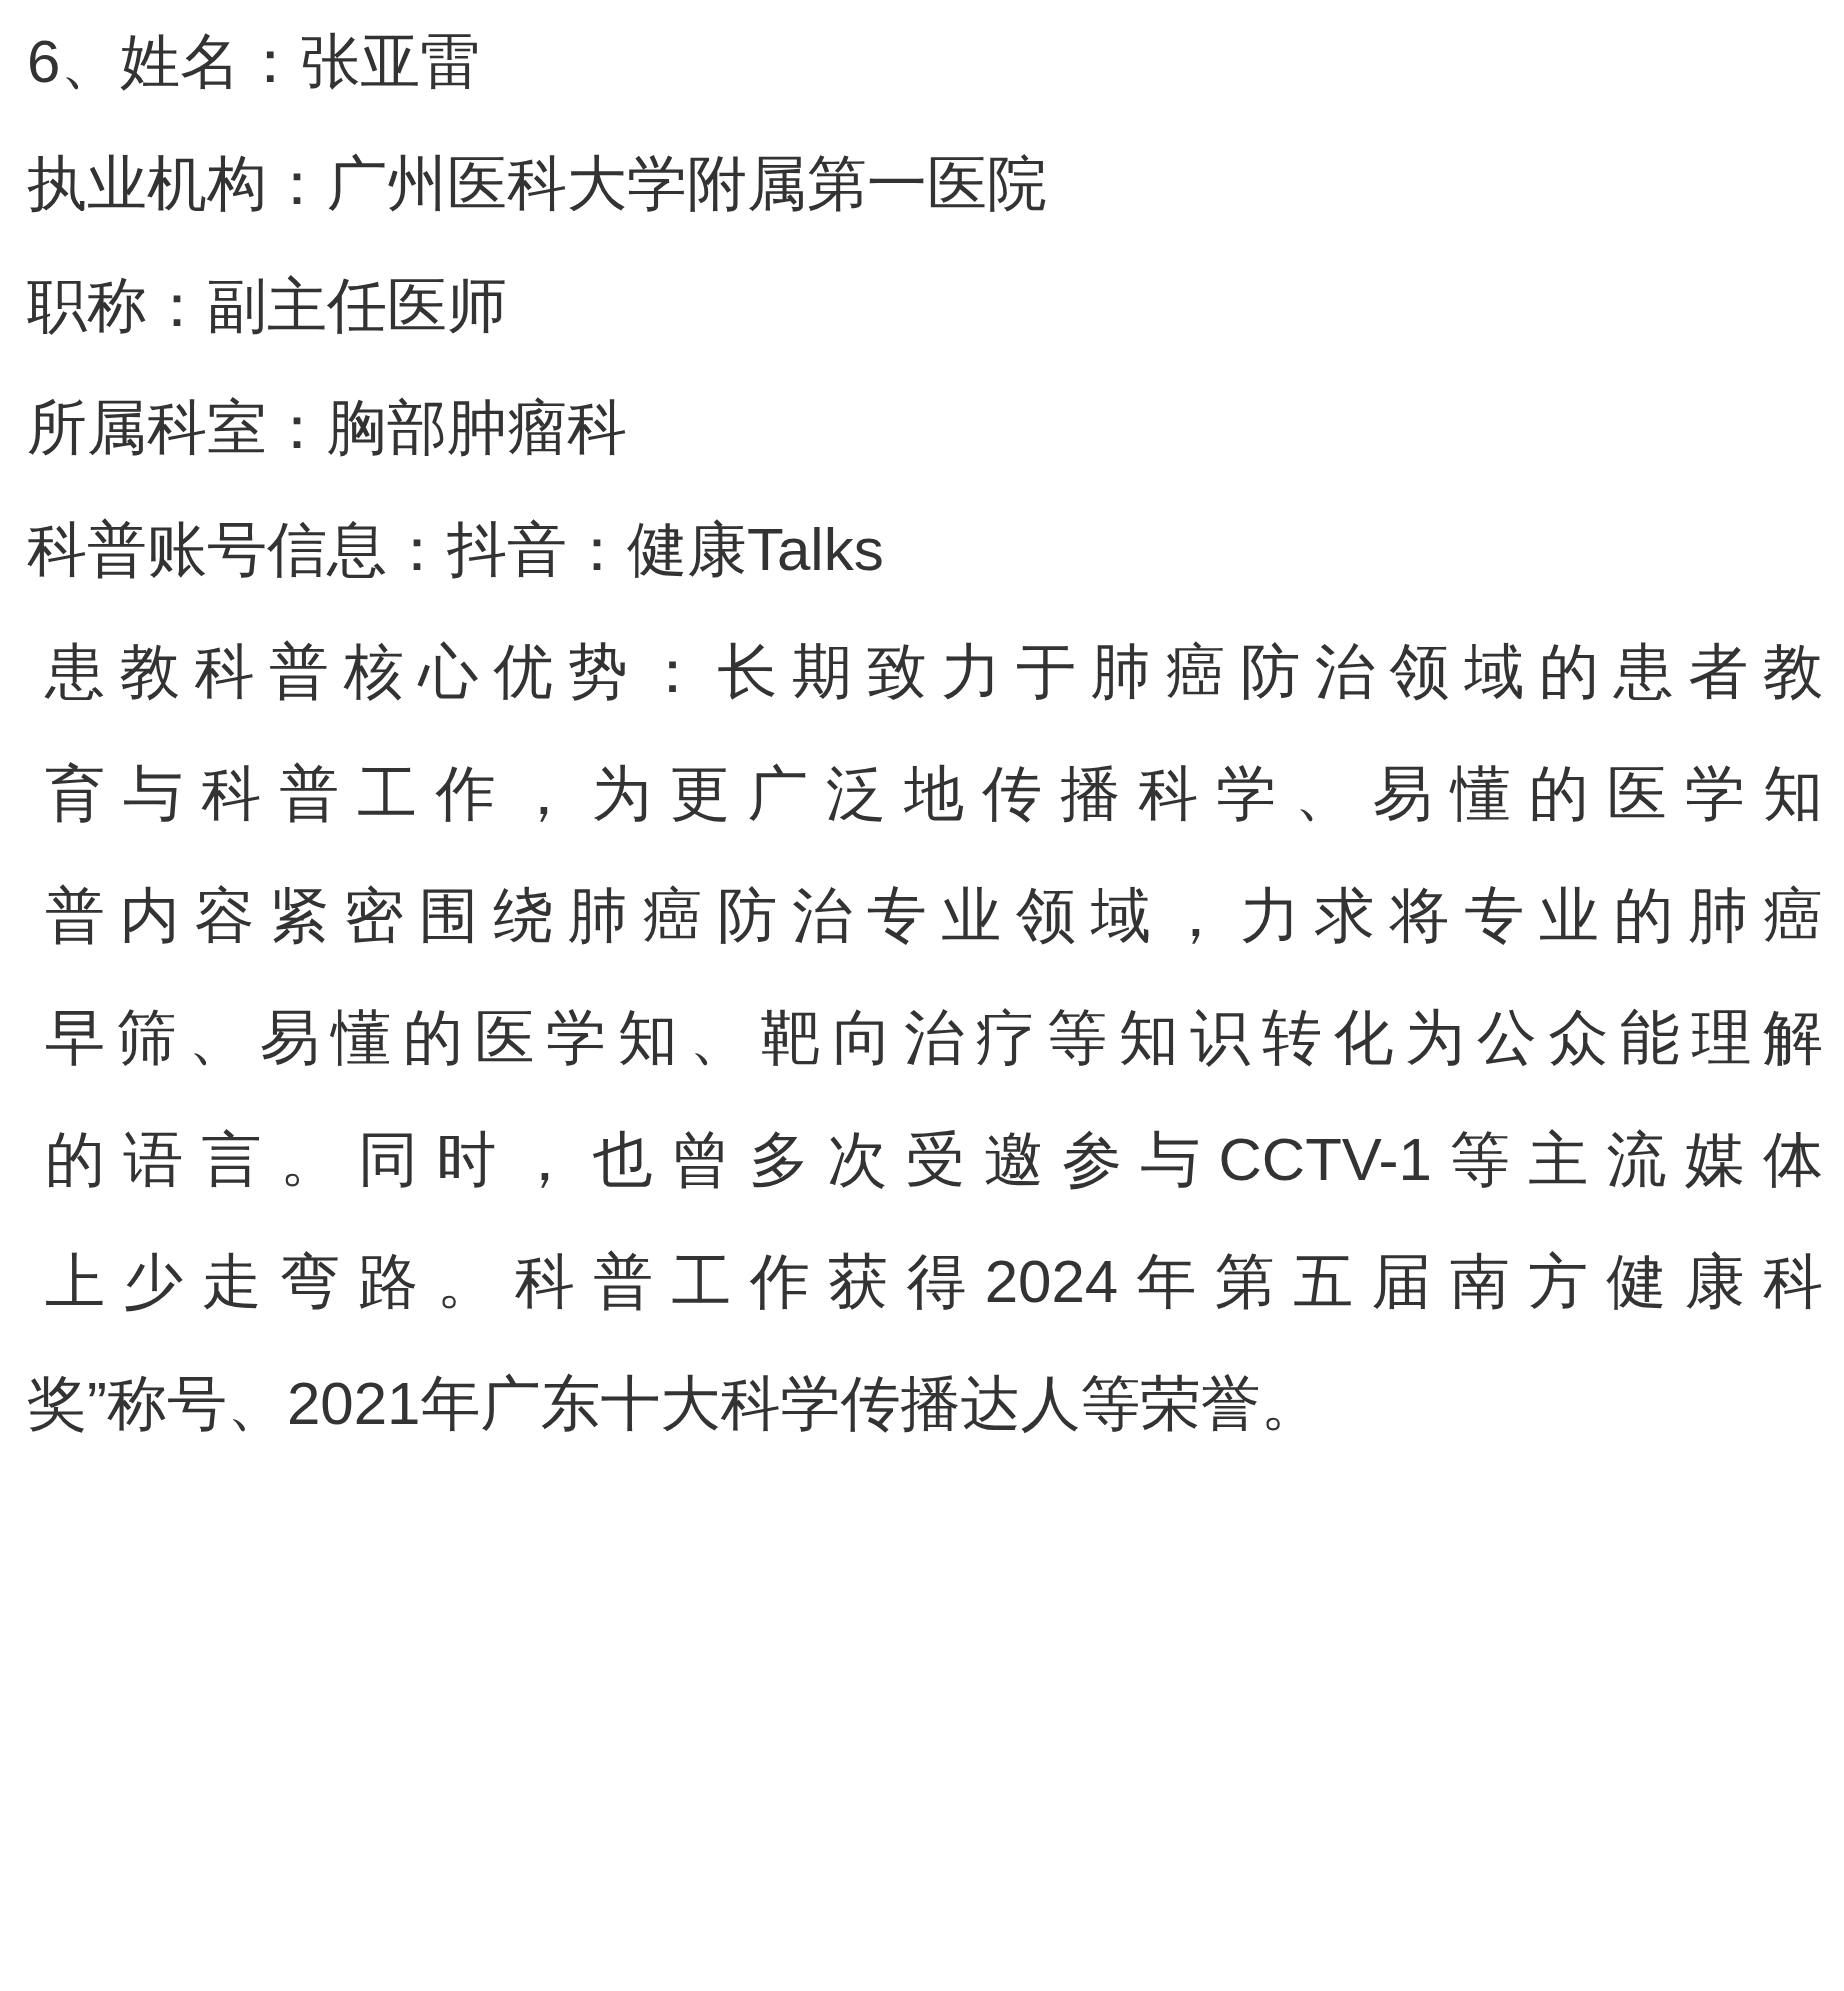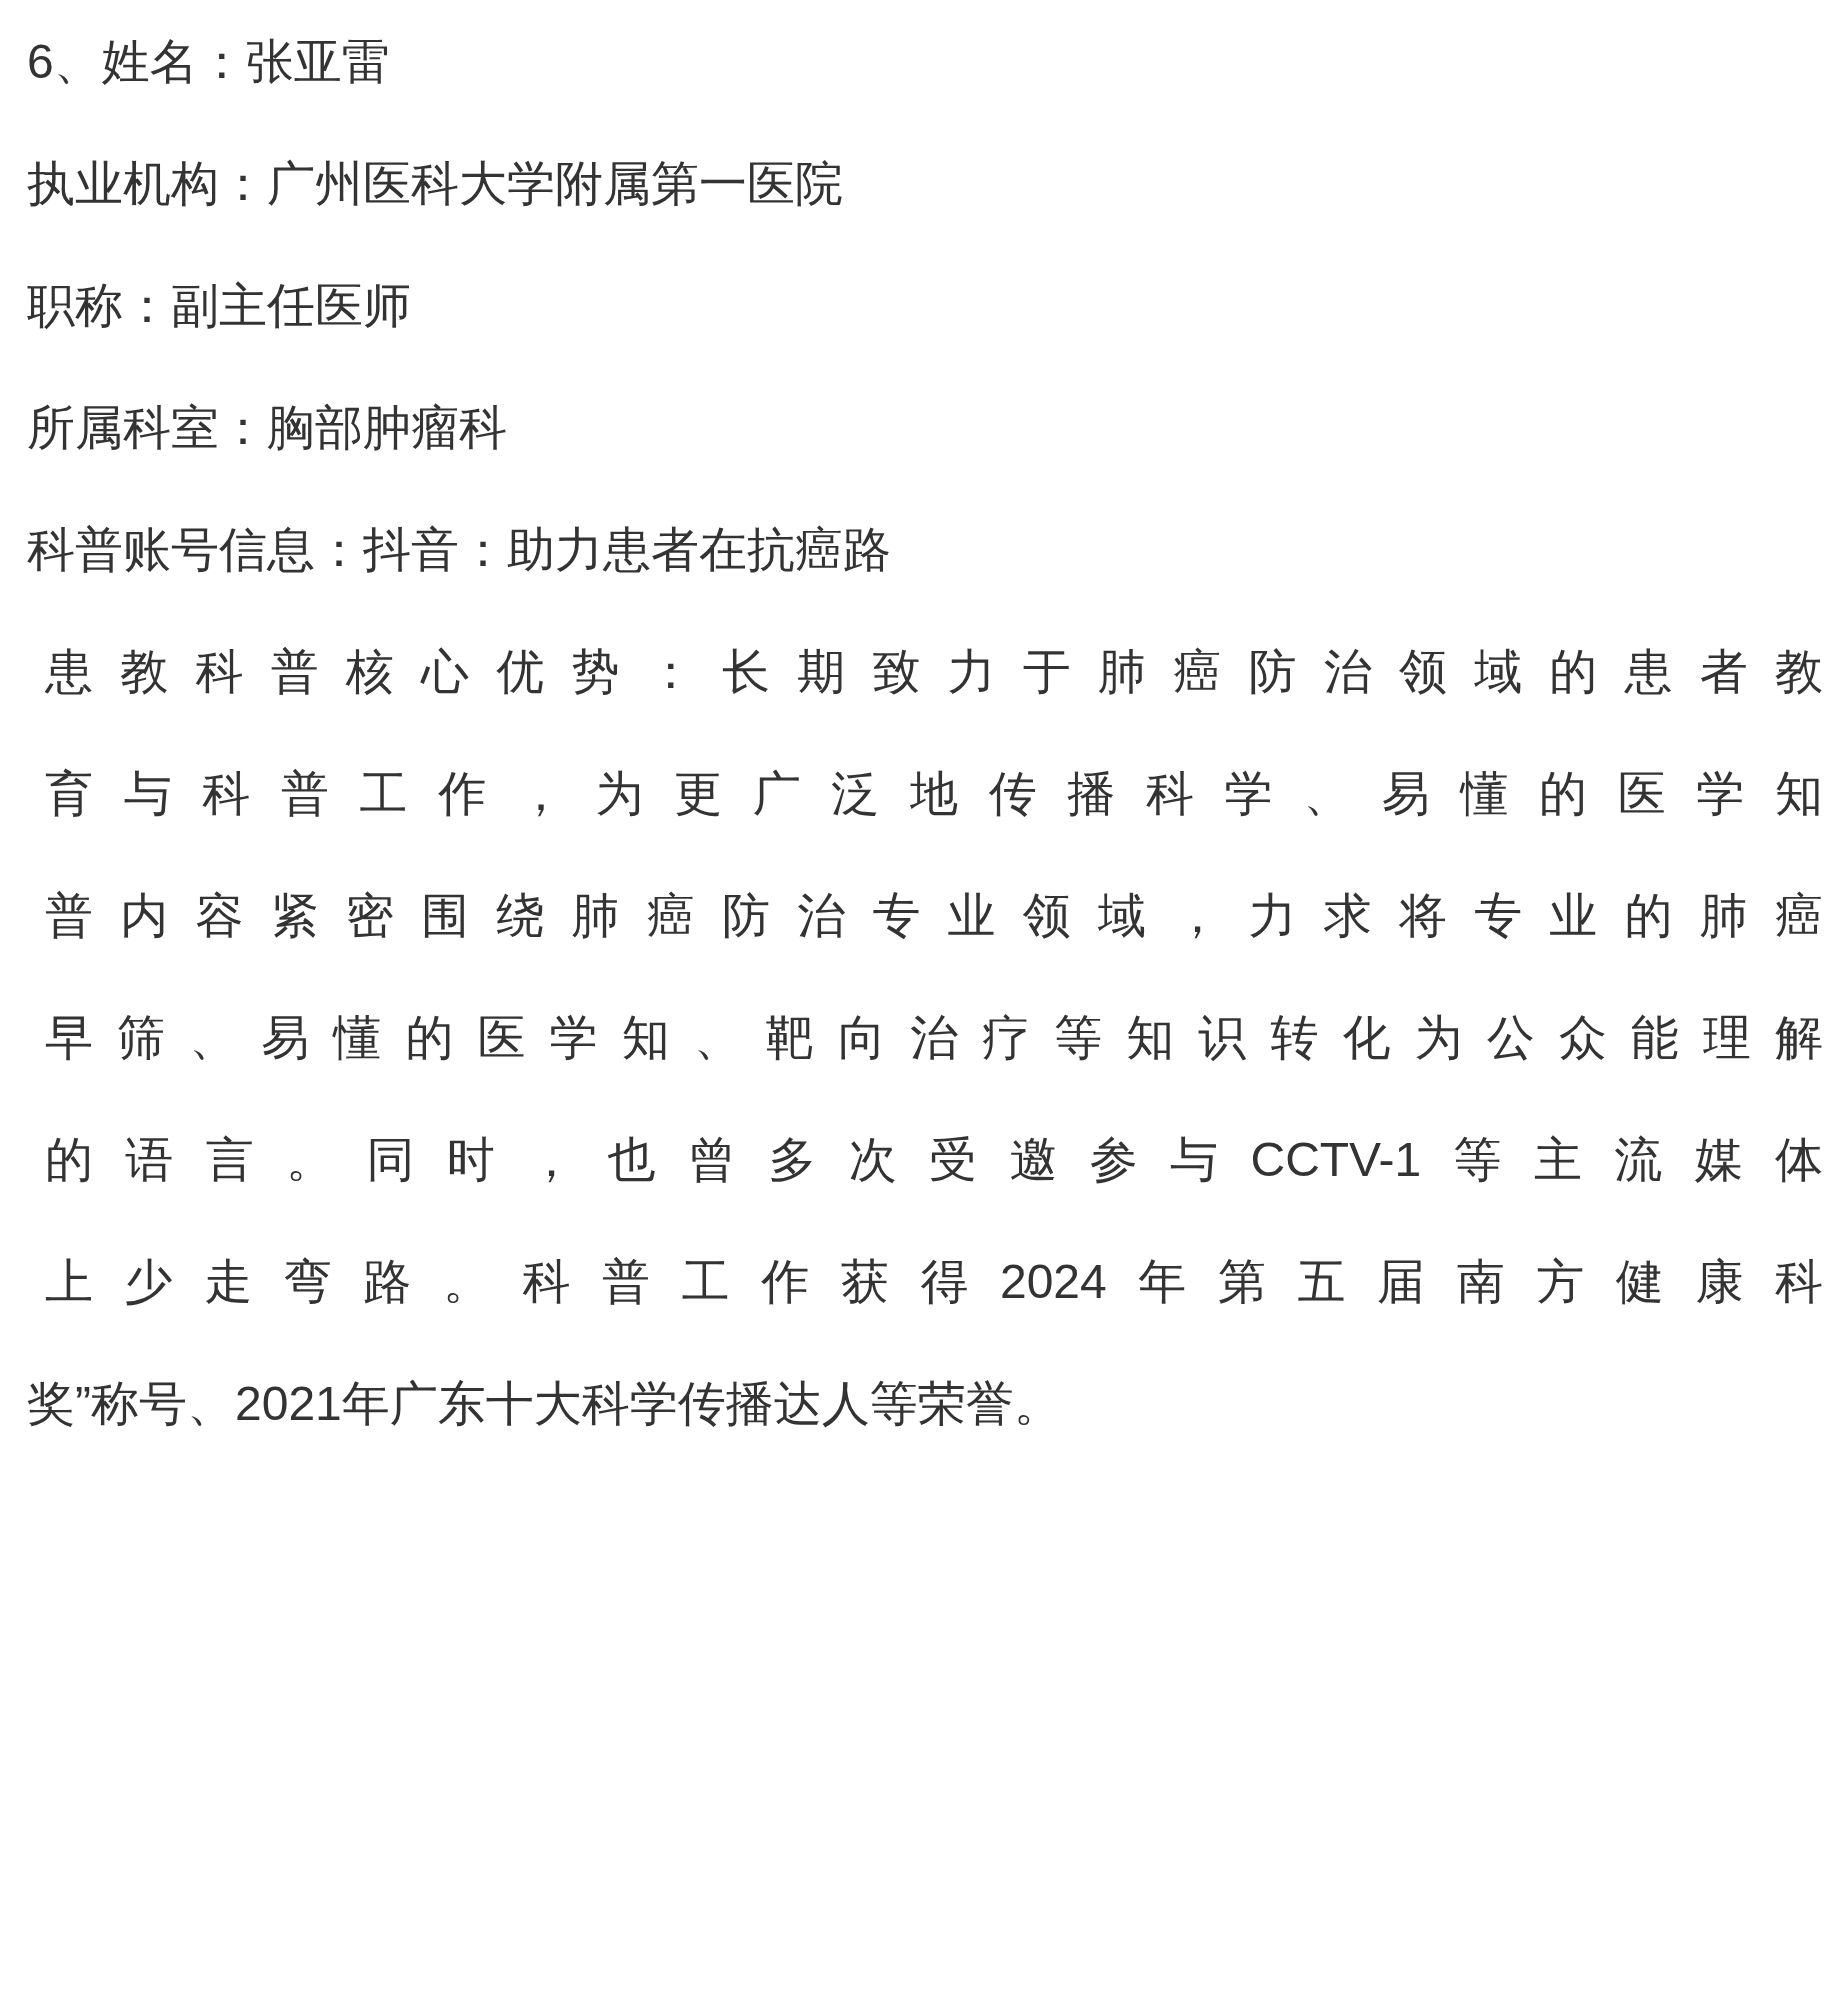--- a/index.html
+++ b/index.html
@@ -11,21 +11,21 @@
     width: 1845px;
     height: 1992px;
     overflow: hidden;
   }
   .page {
     box-sizing: border-box;
     width: 1845px;
     height: 1992px;
     padding: 1px 22px 0 27px;
     font-family: "Liberation Sans", sans-serif;
-    font-size: 48px;
+    font-size: 60px;
     line-height: 122px;
     color: #333333;
     letter-spacing: 0;
   }
   .line {
     white-space: nowrap;
     text-align: left;
   }
   .line.fill {
     white-space: normal;
@@ -36,21 +36,21 @@
   }
 </style>
 </head>
 <body>
 
 <div class="page">
   <div class="line">6、姓名：张亚雷</div>
   <div class="line">执业机构：广州医科大学附属第一医院</div>
   <div class="line">职称：副主任医师</div>
   <div class="line">所属科室：胸部肿瘤科</div>
-  <div class="line">科普账号信息：抖音：助力患者在抗癌路</div>
+  <div class="line">科普账号信息：抖音：健康Talks</div>
   <div class="line fill">患教科普核心优势：长期致力于肺癌防治领域的患者教</div>
   <div class="line fill">育与科普工作，为更广泛地传播科学、易懂的医学知</div>
   <div class="line fill">普内容紧密围绕肺癌防治专业领域，力求将专业的肺癌</div>
   <div class="line fill">早筛、易懂的医学知、靶向治疗等知识转化为公众能理解</div>
   <div class="line fill">的语言。同时，也曾多次受邀参与CCTV-1等主流媒体</div>
   <div class="line fill">上少走弯路。科普工作获得2024年第五届南方健康科</div>
   <div class="line">奖”称号、2021年广东十大科学传播达人等荣誉。</div>
 </div>
 
 

